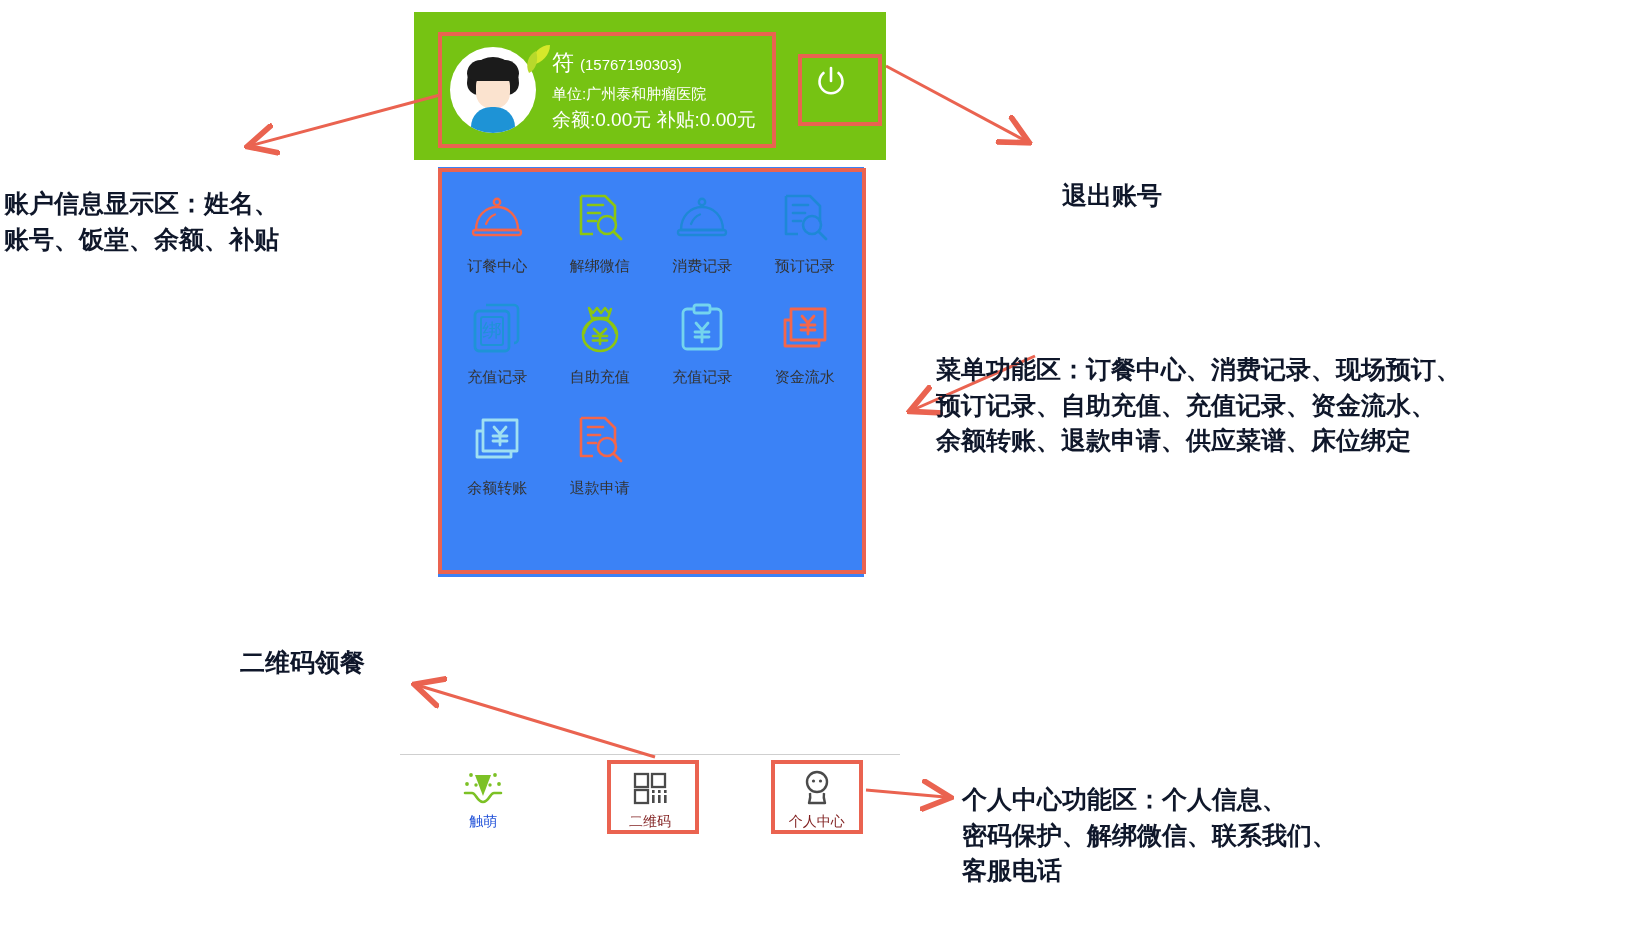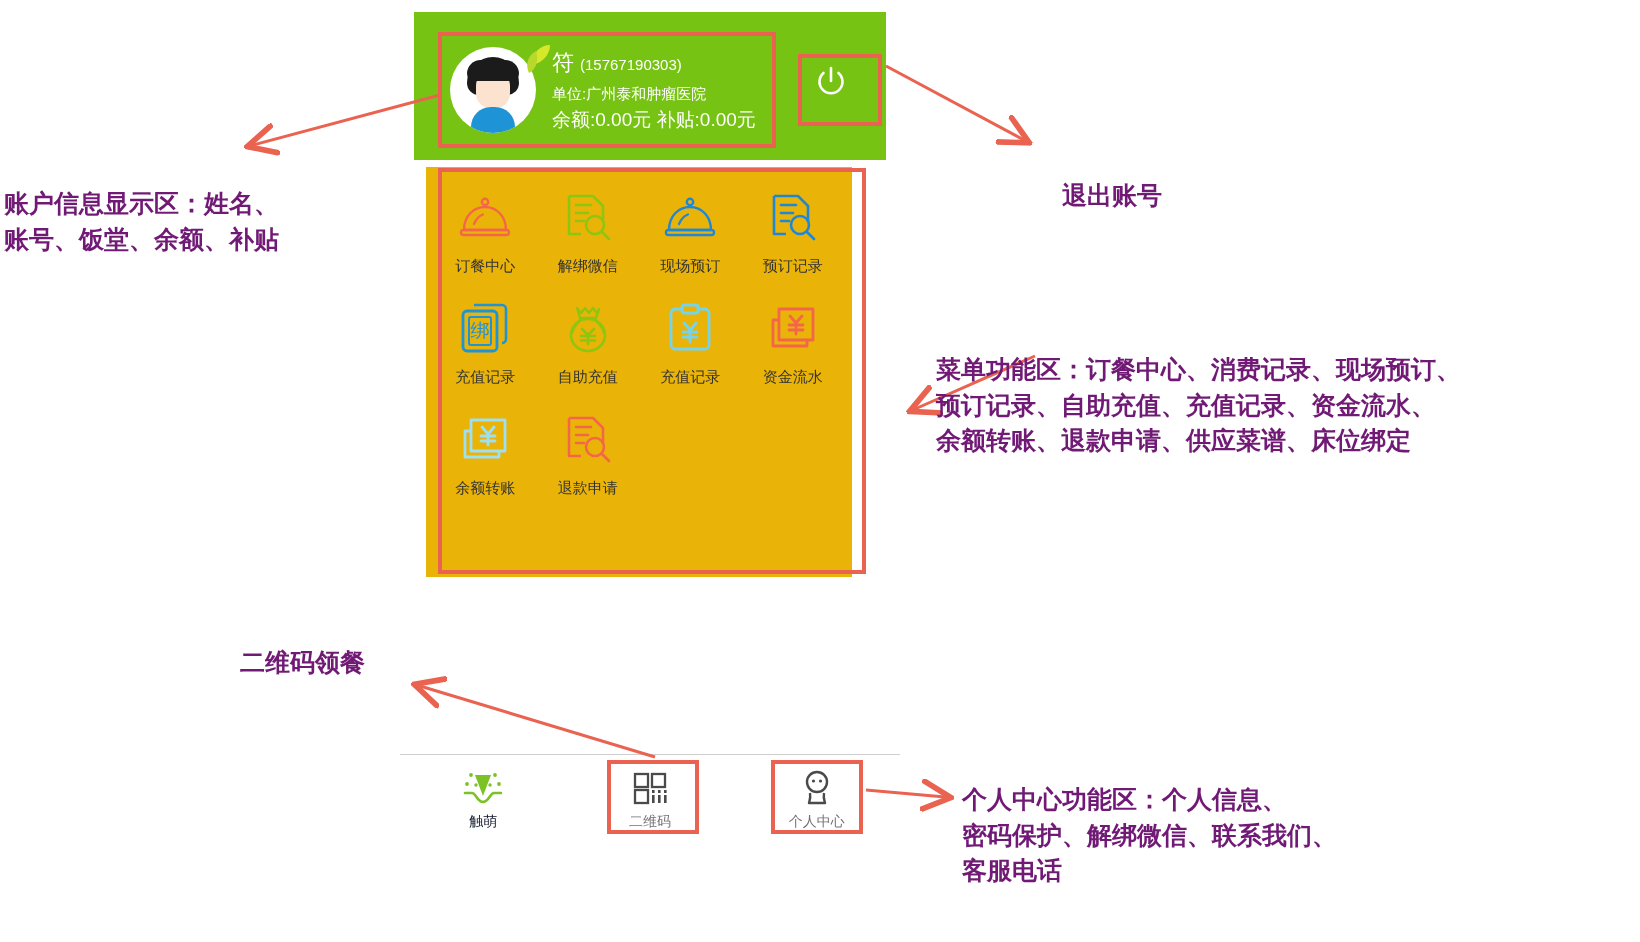--- a/index.html
+++ b/index.html
@@ -60,23 +60,23 @@
   .acct-bal  { font-size:19px; margin-top:4px; }
 
   .logout-btn {
     position:absolute; left:382px; top:42px;
     width:70px; height:56px;
     display:flex; align-items:center; justify-content:center;
   }
 
   
   .menu-panel {
-    position:absolute; left:12px; top:155px;
+    position:absolute; left:24px; top:155px;
     width:426px; height:410px;
-    background:#eab308;
+    background:#3b82f6;
   }
   .menu-grid {
     display:grid; grid-template-columns:repeat(4,1fr);
     row-gap:24px; padding:22px 8px 0 8px;
   }
   .menu-cell {
     display:flex; flex-direction:column; align-items:center;
     cursor:pointer;
   }
   .menu-icon { width:56px; height:56px; display:block; }
@@ -91,27 +91,27 @@
     width:500px; height:92px;
     border-top:1px solid #cfcfcf;
     display:flex;
   }
   .tab {
     flex:1; display:flex; flex-direction:column;
     align-items:center; justify-content:flex-start;
     padding-top:14px; cursor:pointer;
   }
   .tab-icon { width:42px; height:38px; display:block; }
-  .tab-label { margin-top:6px; font-size:14px; color:#737373; }
-  .tab-label.active { color:#0f172a; }
+  .tab-label { margin-top:6px; font-size:14px; color:#7f1d1d; }
+  .tab-label.active { color:#1d4ed8; }
 
   
   .anno {
     position:absolute;
-    color:#701a75;
+    color:#0f172a;
     font-size:25px;
     font-weight:bold;
     line-height:1.42;
     white-space:pre;
   }
   .hl-box {
     position:absolute;
     border:4px solid #ea6350;
     pointer-events:none;
   }
@@ -187,21 +187,21 @@
         <span class="menu-label">解绑微信</span>
       </div>
 
       <div class="menu-cell">
         <svg class="menu-icon" viewBox="0 0 56 56">
           <circle cx="28" cy="13" r="3.2" fill="none" stroke="#1e88d6" stroke-width="2.4"></circle>
           <path d="M7 41 C7 27 16.5 18 28 18 C39.5 18 49 27 49 41 Z" fill="none" stroke="#1e88d6" stroke-width="2.4" stroke-linejoin="round"></path>
           <rect x="4" y="41" width="48" height="5" rx="2.5" fill="none" stroke="#1e88d6" stroke-width="2.4"></rect>
           <path d="M17 35 C19 30 22 27 26 25.5" fill="none" stroke="#1e88d6" stroke-width="2.2" stroke-linecap="round"></path>
         </svg>
-        <span class="menu-label">现场预订</span>
+        <span class="menu-label">消费记录</span>
       </div>
 
       <div class="menu-cell">
         <svg class="menu-icon" viewBox="0 0 56 56">
           <path d="M9 7 h24 l10 10 v16" fill="none" stroke="#1e88d6" stroke-width="2.6" stroke-linejoin="round"></path>
           <path d="M9 7 v38 h12" fill="none" stroke="#1e88d6" stroke-width="2.6" stroke-linejoin="round"></path>
           <line x1="16" y1="16" x2="31" y2="16" stroke="#1e88d6" stroke-width="2.6" stroke-linecap="round"></line>
           <line x1="16" y1="24" x2="28" y2="24" stroke="#1e88d6" stroke-width="2.6" stroke-linecap="round"></line>
           <line x1="16" y1="32" x2="24" y2="32" stroke="#1e88d6" stroke-width="2.6" stroke-linecap="round"></line>
           <circle cx="35" cy="36" r="9" fill="none" stroke="#1e88d6" stroke-width="2.6"></circle>

